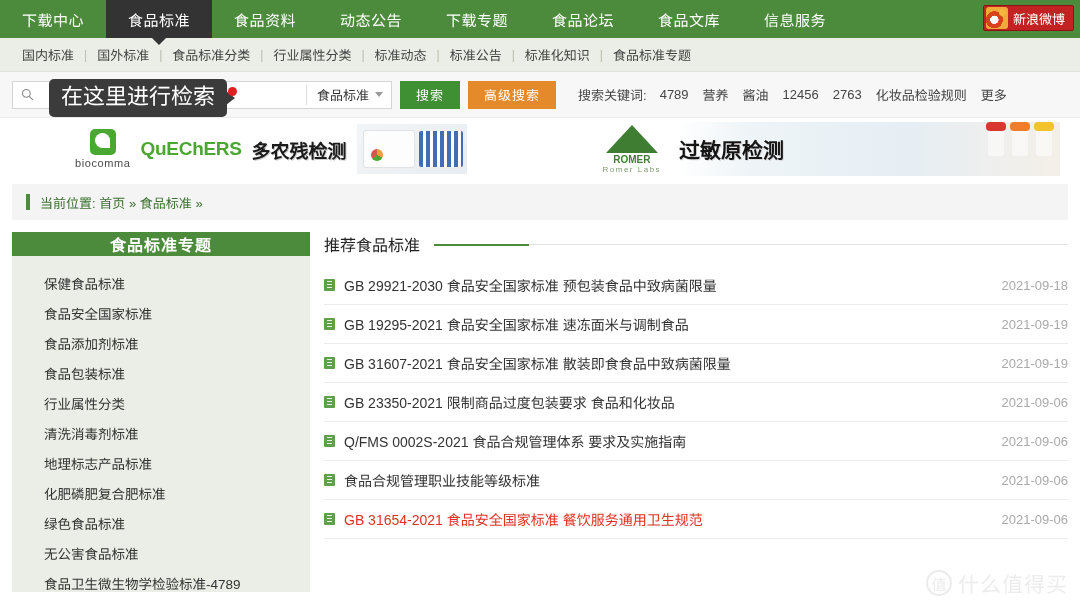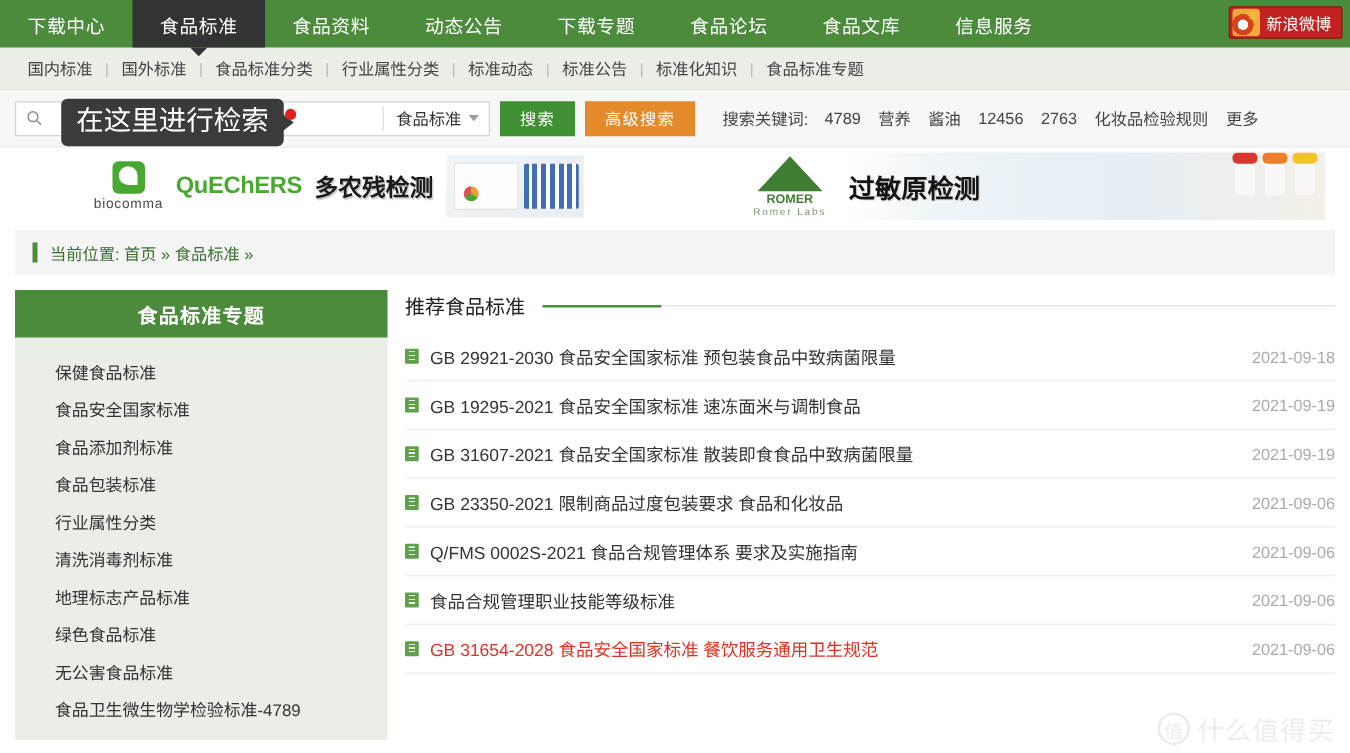--- a/index.html
+++ b/index.html
@@ -440,21 +440,21 @@
     border-radius: 50%;
     display: flex; align-items:center; justify-content:center;
     font-size: 15px; color: #b9b9b9;
   }
   .wm-text { font-size: 21px; color: #bdbdbd; letter-spacing: 1px; }
 </style>
 </head>
 <body>
 
 <div class="topnav">
-  <div class="nav-items" id="nav-items" style="display:flex;align-items:stretch;">
+  <div class="nav-items" id="nav-items" style="display:flex;align-items:stretch;font-family:Liberation Serif, serif;">
       <div class="nav-item">下载中心</div>
       <div class="nav-item active">食品标准</div>
       <div class="nav-item">食品资料</div>
       <div class="nav-item">动态公告</div>
       <div class="nav-item">下载专题</div>
       <div class="nav-item">食品论坛</div>
       <div class="nav-item">食品文库</div>
       <div class="nav-item">信息服务</div>
     </div>
   <div class="weibo-badge">
@@ -552,20 +552,21 @@
   <div class="sidebar">
     <div class="side-head">食品标准专题</div>
     <div class="side-list" id="side-list">
         <div class="side-item">保健食品标准</div>
         <div class="side-item">食品安全国家标准</div>
         <div class="side-item">食品添加剂标准</div>
         <div class="side-item">食品包装标准</div>
         <div class="side-item">行业属性分类</div>
         <div class="side-item">清洗消毒剂标准</div>
         <div class="side-item">地理标志产品标准</div>
+        <div class="side-item">化肥磷肥复合肥标准</div>
         <div class="side-item">绿色食品标准</div>
         <div class="side-item">无公害食品标准</div>
         <div class="side-item">食品卫生微生物学检验标准-4789</div>
       </div>
   </div>
 
   <div class="content">
     <div class="sec-head">
       <span class="sec-title">推荐食品标准</span>
       <span class="sec-rule"></span>
@@ -596,21 +597,21 @@
           <span class="doc-title">Q/FMS 0002S-2021 食品合规管理体系 要求及实施指南</span>
           <span class="doc-date">2021-09-06</span>
         </div>
         <div class="doc-row">
           <span class="doc-ico"></span>
           <span class="doc-title">食品合规管理职业技能等级标准</span>
           <span class="doc-date">2021-09-06</span>
         </div>
         <div class="doc-row hot">
           <span class="doc-ico"></span>
-          <span class="doc-title">GB 31654-2028 食品安全国家标准 餐饮服务通用卫生规范</span>
+          <span class="doc-title">GB 31654-2021 食品安全国家标准 餐饮服务通用卫生规范</span>
           <span class="doc-date">2021-09-06</span>
         </div>
       </div>
   </div>
 </div>
 
 <div class="watermark">
   <span class="wm-circle">值</span>
   <span class="wm-text">什么值得买</span>
 </div>

